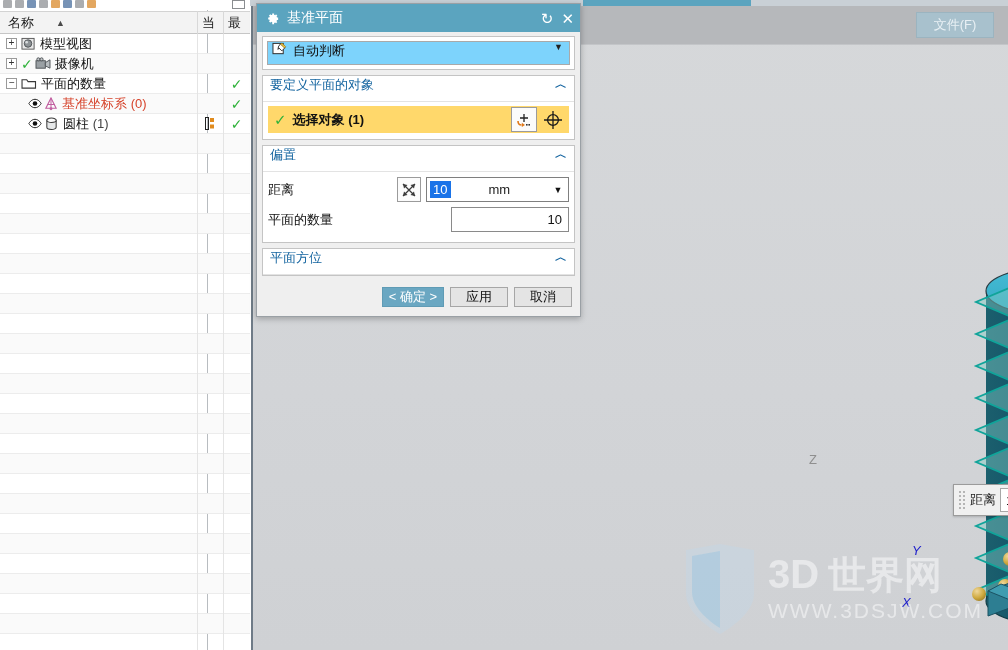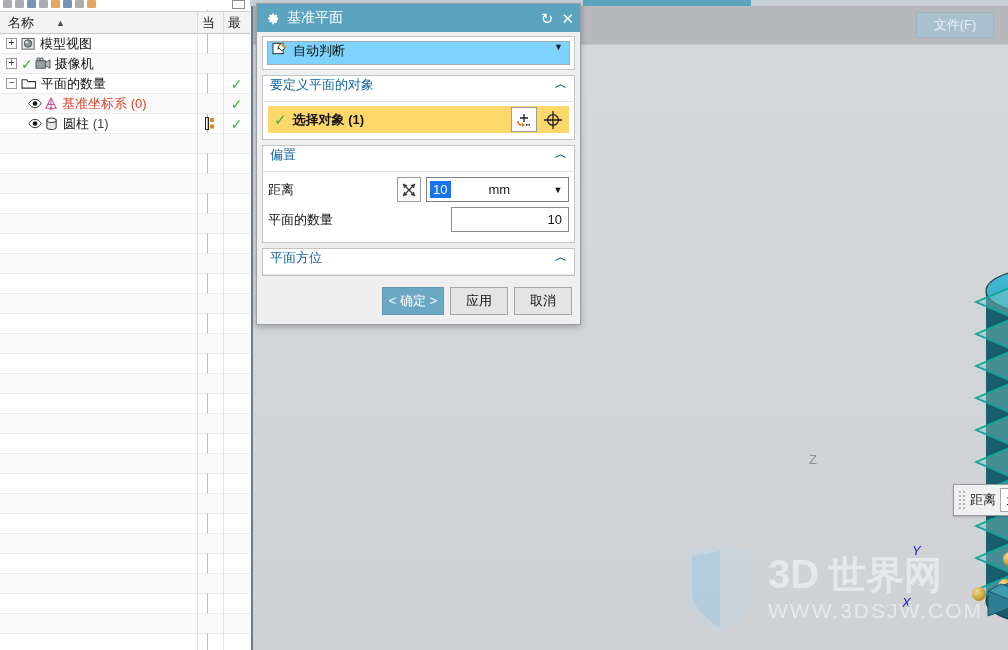--- a/index.html
+++ b/index.html
@@ -156,21 +156,21 @@
   .num-arrow { width:20px; text-align:center; font-size:9px; color:#111; }
   .plain-num { width:118px; height:25px; border:1px solid #8a8a8a; background:#fff;
                display:flex; align-items:center; justify-content:flex-end;
                padding-right:6px; font-size:13px; color:#111; margin-left:auto; }
 
   .sec-collapsed { background:#fff; border:1px solid #c4c4c4; margin-bottom:5px;
                    height:27px; display:flex; align-items:center; justify-content:space-between;
                    padding:0 7px; }
 
   .dlg-footer { display:flex; justify-content:flex-end; gap:6px; padding:6px 3px 4px 0; }
-  .btn { height:28px; min-width:58px; font-size:13px; display:flex; align-items:center;
+  .btn { height:20px; min-width:58px; font-size:13px; display:flex; align-items:center;
          justify-content:center; border:1px solid #a6a6a6; background:#e4e4e4; color:#111; }
   .btn.primary { background:#6aa7c2; border-color:#5f9bb5; color:#ffffff; min-width:62px; }
 
   svg { display:block; }
 </style>
 </head>
 <body>
 
 <div id="app">
 

